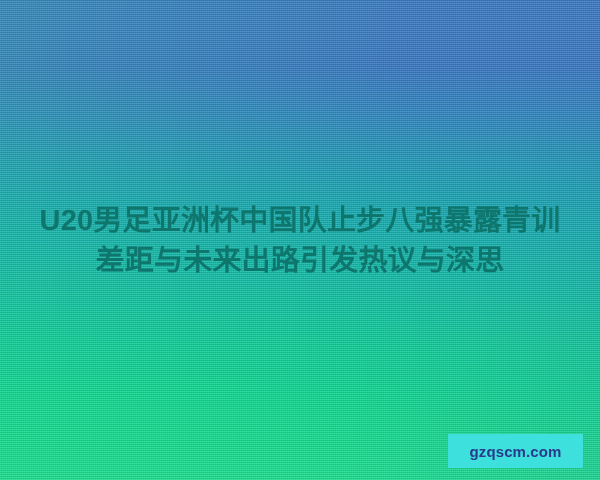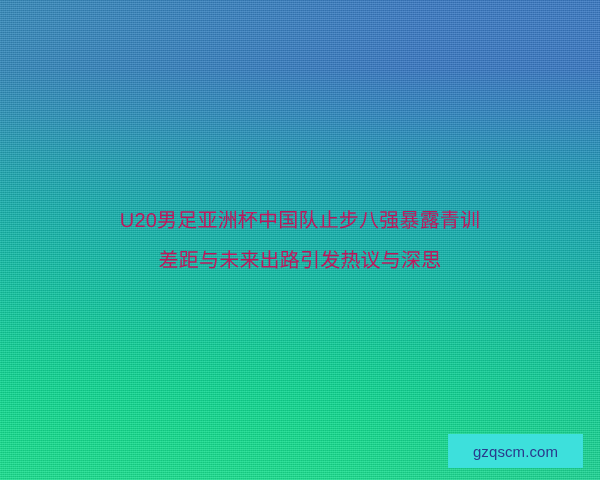--- a/index.html
+++ b/index.html
@@ -80,45 +80,45 @@
   
   .headline {
     position: absolute;
     left: 0;
     right: 0;
     top: 201px;
     margin: 0;
     padding: 0 14px;
     box-sizing: border-box;
     text-align: center;
-    color: #be185d;
-    font-size: 20px;
+    color: #0f766e;
+    font-size: 29px;
     line-height: 40px;
-    font-weight: 400;
+    font-weight: 700;
     letter-spacing: 0.2px;
     white-space: pre-line;
     text-rendering: geometricPrecision;
   }
 
   
   .watermark {
     position: absolute;
     left: 448px;
     top: 434px;
     width: 135px;
     height: 34px;
     display: flex;
     align-items: center;
     justify-content: center;
     background: #3de0dc;
     color: #2a3a8c;
     font-size: 15px;
     line-height: 1;
     letter-spacing: 0.1px;
-    font-weight: 400;
+    font-weight: 700;
     box-sizing: border-box;
     user-select: none;
   }
 </style>
 </head>
 <body>
 
 <div class="card">
 
   <div class="bg-base"></div>

